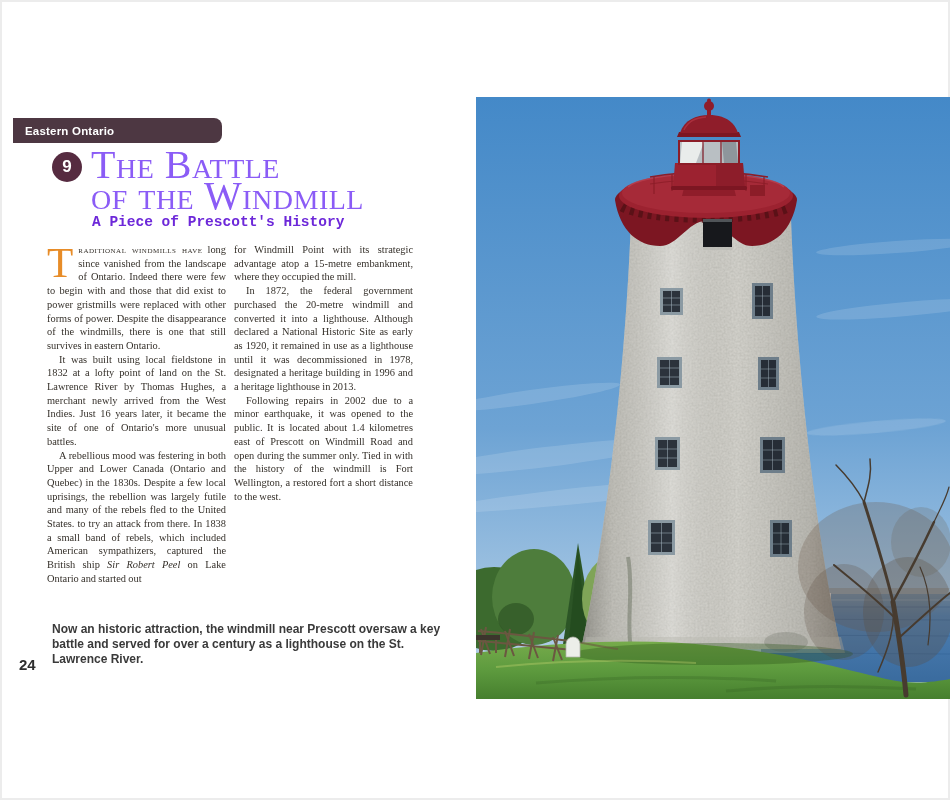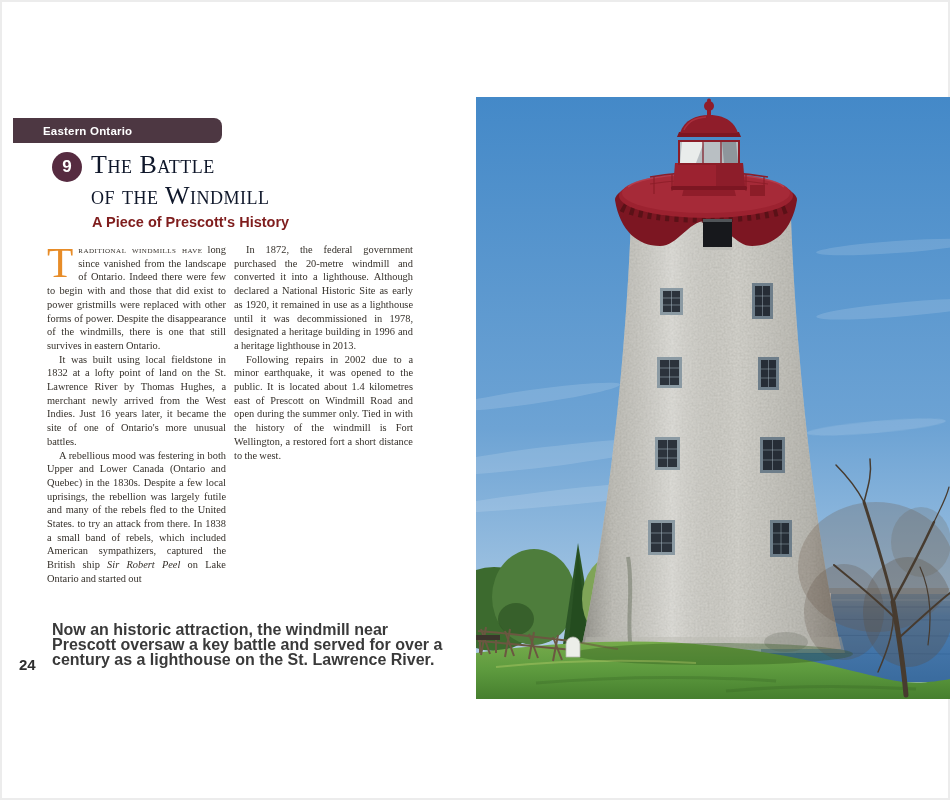--- a/index.html
+++ b/index.html
@@ -2,39 +2,39 @@
 <html><head>
 <meta charset="utf-8">
 <style>
   html,body{margin:0;padding:0;background:#ffffff;}
   #page{position:relative;width:950px;height:800px;background:#fff;overflow:hidden;
         box-shadow:inset 0 0 0 2px #ececec;font-family:"Liberation Serif",serif;}
   
   .banner{position:absolute;left:13px;top:118px;width:209px;height:25px;background:#4d3742;
           border-radius:0 8px 8px 0;display:flex;align-items:center;}
   .banner span{color:#fff;font-family:"Liberation Sans",sans-serif;font-weight:bold;
-               font-size:11.5px;letter-spacing:.2px;padding-left:30px;}
+               font-size:11.5px;letter-spacing:.2px;padding-left:12px;}
   .chapter-circle{position:absolute;left:52px;top:152px;width:30px;height:30px;border-radius:50%;
           background:#562b40;display:flex;align-items:center;justify-content:center;}
   .chapter-circle span{color:#fff;font-family:"Liberation Sans",sans-serif;font-weight:bold;font-size:17px;}
-  .title{position:absolute;left:91px;top:149px;color:#0f172a;font-variant:small-caps;
-         font-size:26px;line-height:31px;letter-spacing:.5px;}
-  .subtitle{position:absolute;left:92px;top:214px;color:#7f1d1d;font-family:Liberation Sans, sans-serif;
+  .title{position:absolute;left:91px;top:149px;color:#8b5cf6;font-variant:small-caps;
+         font-size:40px;line-height:31px;letter-spacing:.5px;}
+  .subtitle{position:absolute;left:92px;top:214px;color:#6d28d9;font-family:Liberation Mono, monospace;
          font-weight:bold;font-size:14.5px;}
   
   .col{position:absolute;top:243px;width:179px;font-size:10.4px;line-height:13.7px;
        text-align:justify;color:#35302a;word-spacing:-0.3px;}
   .col-1{left:47px;} .col-2{left:234px;}
   .col p{margin:0;}
   .col p.ind{text-indent:12px;}
   .dropcap{float:left;font-size:43px;line-height:35px;color:#e78c28;margin:2px 5px 0 0;}
   .sc{font-variant:small-caps;letter-spacing:.5px;margin-top:44px;}
   
   .caption{position:absolute;left:52px;top:622px;width:402px;color:#3a3a3a;
-           font-family:"Liberation Sans",sans-serif;font-weight:bold;font-size:16px;line-height:15px;}
+           font-family:"Liberation Sans",sans-serif;font-weight:bold;font-size:12px;line-height:15px;}
   .folio{position:absolute;left:19px;top:656px;color:#2e2e2e;
          font-family:"Liberation Sans",sans-serif;font-weight:bold;font-size:15px;}
   
   .photo{position:absolute;left:476px;top:97px;width:474px;height:602px;overflow:hidden;}
   .photo svg{display:block;width:100%;height:100%;}
 </style>
 </head>
 <body>
 
 <div id="page">
@@ -53,20 +53,21 @@
   </div>
 
   <div class="subtitle">A Piece of Prescott's History</div>
 
   <div class="col col-1">
       <p><span class="dropcap">T</span><span class="sc">raditional windmills have</span><span> long since vanished from the landscape of Ontario. Indeed there were few to begin with and those that did exist to power gristmills were replaced with other forms of power. Despite the disappearance of the windmills, there is one that still survives in eastern Ontario.</span></p>
       <p class="ind"><span>It was built using local fieldstone in 1832 at a lofty point of land on the St. Lawrence River by Thomas Hughes, a merchant newly arrived from the West Indies. Just 16 years later, it became the site of one of Ontario's more unusual battles.</span></p>
       <p class="ind"><span>A rebellious mood was festering in both Upper and Lower Canada (Ontario and Quebec) in the 1830s. Despite a few local uprisings, the rebellion was largely futile and many of the rebels fled to the United States. to try an attack from there. In 1838 a small band of rebels, which included American sympathizers, captured the British ship </span><i>Sir Robert Peel</i><span> on Lake Ontario and started out</span></p>
     </div>
   <div class="col col-2">
+      <p><span>for Windmill Point with its strategic advantage atop a 15-metre embankment, where they occupied the mill.</span></p>
       <p class="ind"><span>In 1872, the federal government purchased the 20-metre windmill and converted it into a lighthouse. Although declared a National Historic Site as early as 1920, it remained in use as a lighthouse until it was decommissioned in 1978, designated a heritage building in 1996 and a heritage lighthouse in 2013.</span></p>
       <p class="ind"><span>Following repairs in 2002 due to a minor earthquake, it was opened to the public. It is located about 1.4 kilometres east of Prescott on Windmill Road and open during the summer only. Tied in with the history of the windmill is Fort Wellington, a restored fort a short distance to the west.</span></p>
     </div>
 
   <div class="caption">Now an historic attraction, the windmill near Prescott oversaw a key battle and served for over a century as a lighthouse on the St. Lawrence River.</div>
 
   <div class="folio">24</div>
 
   <div class="photo">
     <svg viewBox="0 0 474 602" preserveAspectRatio="none">

